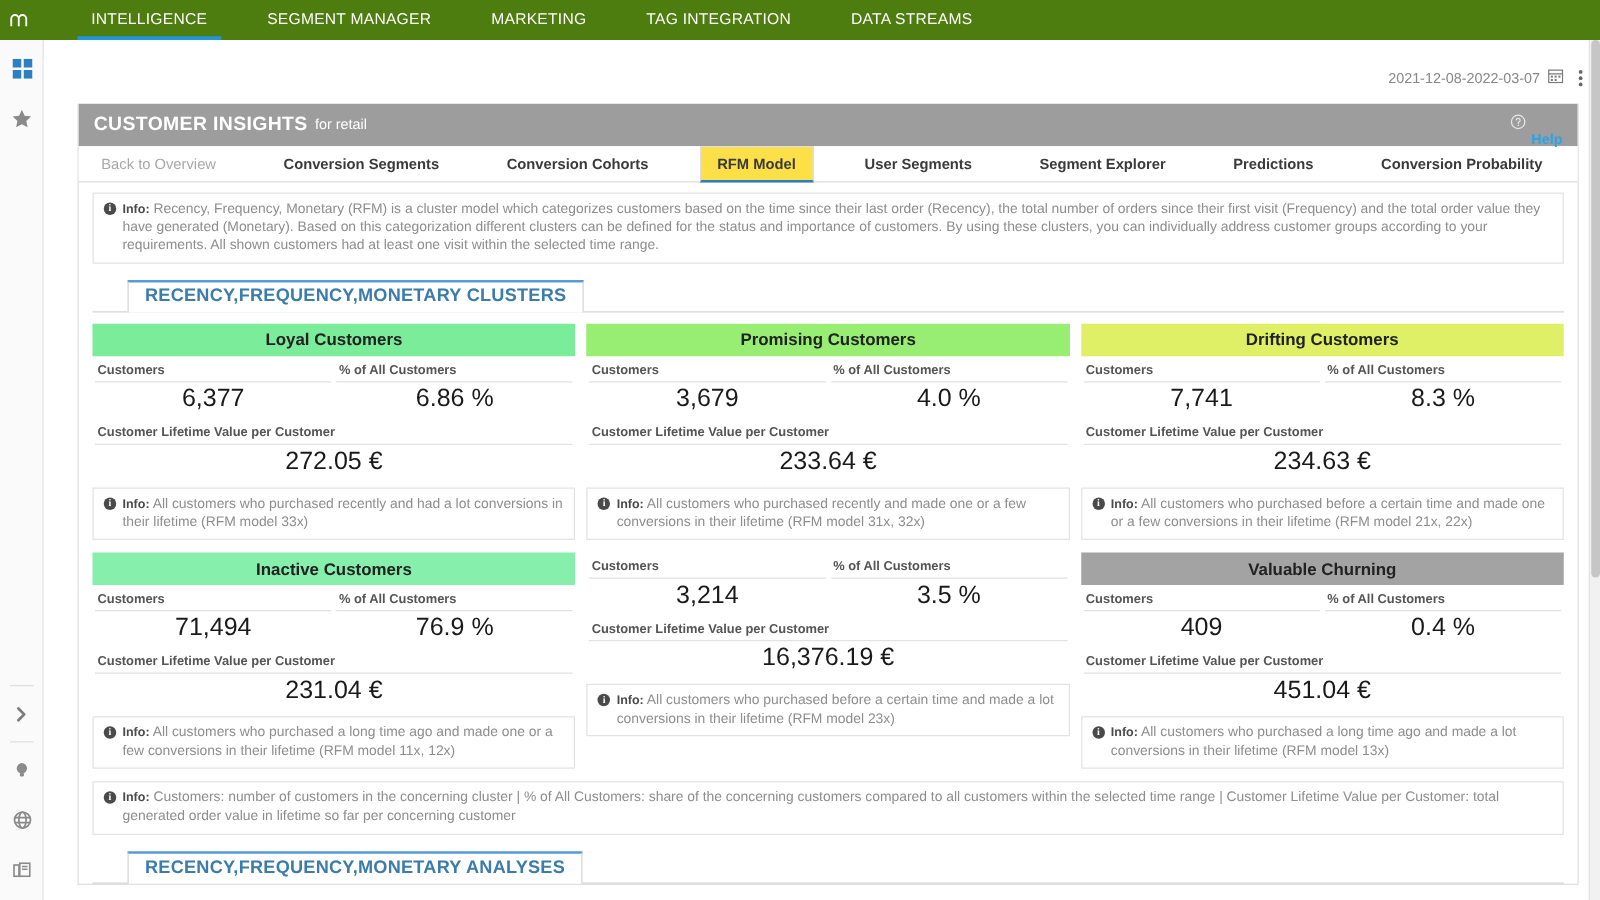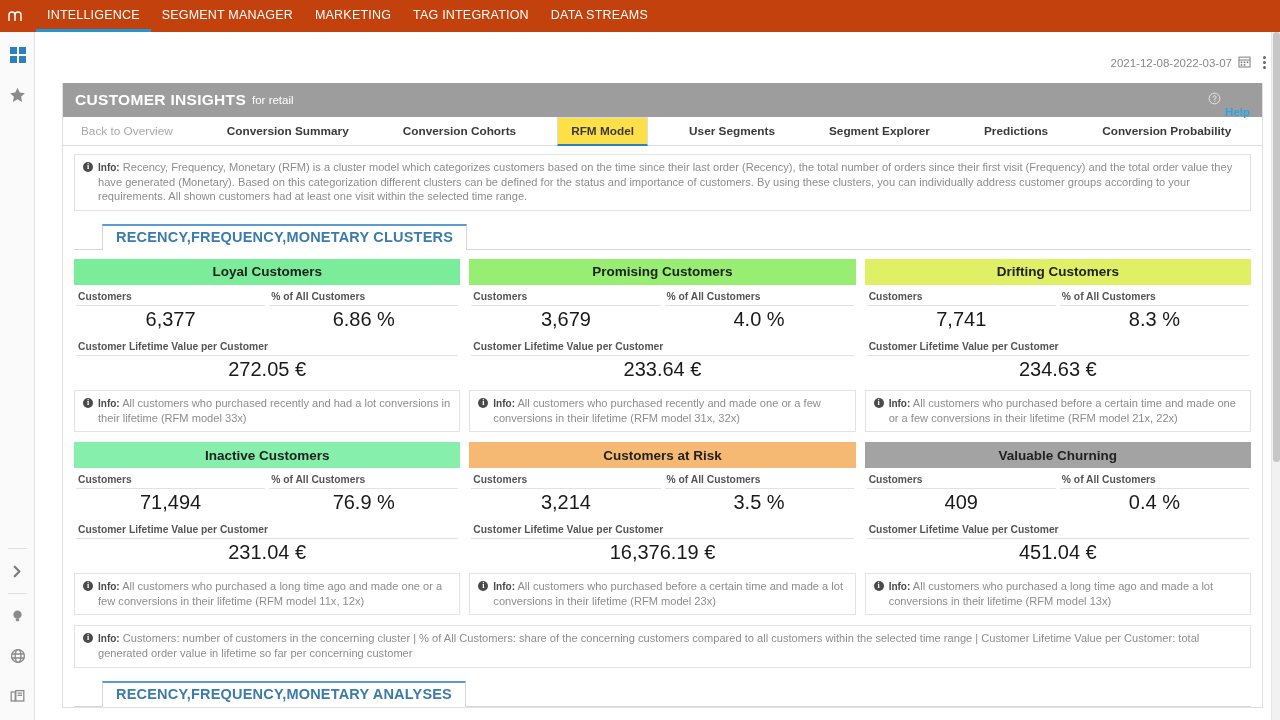--- a/index.html
+++ b/index.html
@@ -6,22 +6,22 @@
   html, body {
     width: 1280px; height: 720px;
     font-family: "Liberation Sans", sans-serif;
     background: #ffffff;
     overflow: hidden;
   }
 
   
   .topnav {
     position: absolute; top: 0; left: 0; width: 1280px; height: 32px;
-    background: #c2410c;
-    display: flex; align-items: stretch;
+    background: #4d7c0f;
+    display: flex; align-items: stretch; gap: 26px;
   }
   .brand {
     width: 36px; display: flex; align-items: center; justify-content: center;
     color: #ffffff;
   }
   .brand svg { display: block; }
   .topnav-item {
     display: flex; align-items: center;
     padding: 0 11px;
     color: #ffffff;
@@ -278,21 +278,21 @@
         </span>
         <span class="help-label">Help</span>
       </span>
     </div>
 
     <div class="tabs">
       <div class="tab muted">
         <span>Back to Overview</span>
       </div>
       <div class="tab">
-        <span>Conversion Summary</span>
+        <span>Conversion Segments</span>
       </div>
       <div class="tab">
         <span>Conversion Cohorts</span>
       </div>
       <div class="tab active">
         <span>RFM Model</span>
       </div>
       <div class="tab">
         <span>User Segments</span>
       </div>
@@ -414,21 +414,20 @@
               <div class="metric-value">231.04 €</div>
             </div>
           </div>
           <div class="infobox card-info">
             <span class="info-icon">i</span>
             <span class="info-text"><b>Info:</b> <span>All customers who purchased a long time ago and made one or a few conversions in their lifetime (RFM model 11x, 12x)</span></span>
           </div>
         </div>
 
         <div class="card">
-          <div class="card-title" style="background:#f5b974">Customers at Risk</div>
           <div class="metrics">
             <div class="metric">
               <div class="metric-label">Customers</div>
               <div class="metric-value">3,214</div>
             </div>
             <div class="metric">
               <div class="metric-label">% of All Customers</div>
               <div class="metric-value">3.5 %</div>
             </div>
           </div>

